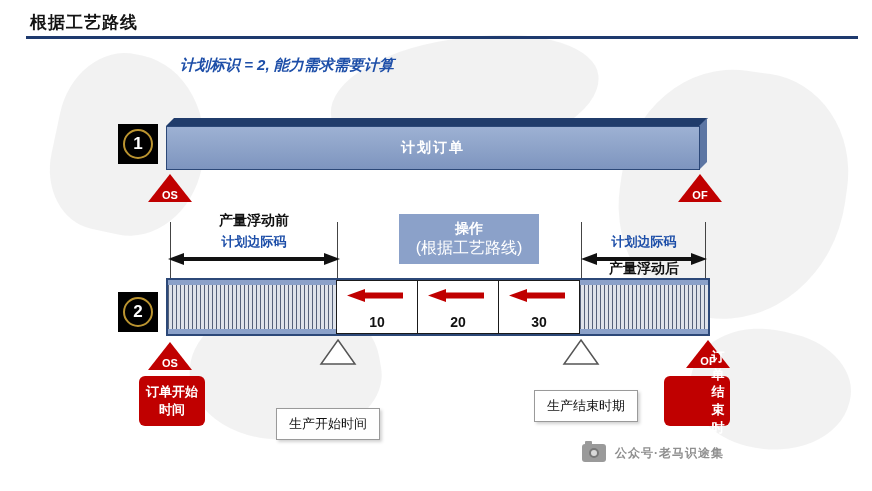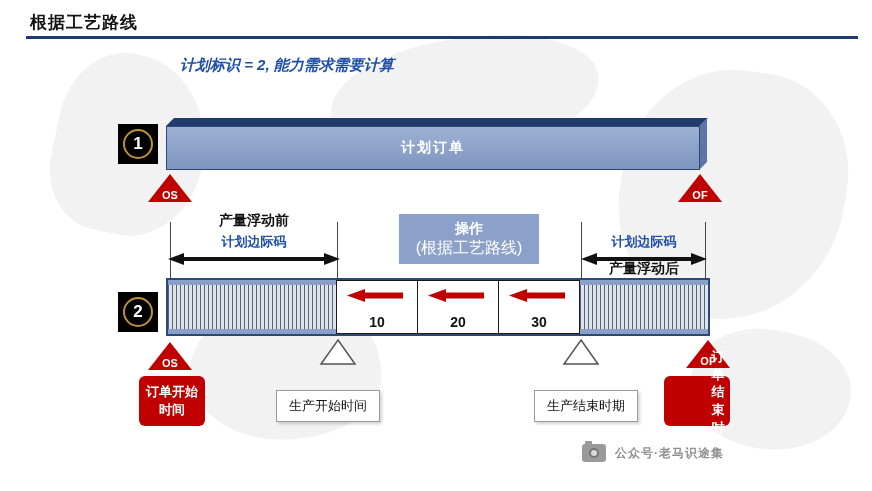--- a/index.html
+++ b/index.html
@@ -173,21 +173,21 @@
   </svg>
 
   <div class="tri-red" style="left:148px; top:342px;">
     <span>OS</span>
   </div>
   <div class="tri-red" style="left:686px; top:340px;">
     <span>OF</span>
   </div>
 
   <div class="redbox" style="left:139px; top:376px;">订单开始时间</div>
-  <div class="whitebox" style="left:276px; top:390px;">生产开始时间</div>
+  <div class="whitebox" style="left:276px; top:408px;">生产开始时间</div>
   <div class="whitebox" style="left:534px; top:390px;">生产结束时期</div>
   <div class="redbox" style="left:664px; top:376px;padding-left:44px;">订单结束时间</div>
 
   <div class="wm">
     <span class="cam"></span>
     <span class="wm-text">公众号·老马识途集</span>
   </div>
 
 </div>
 

